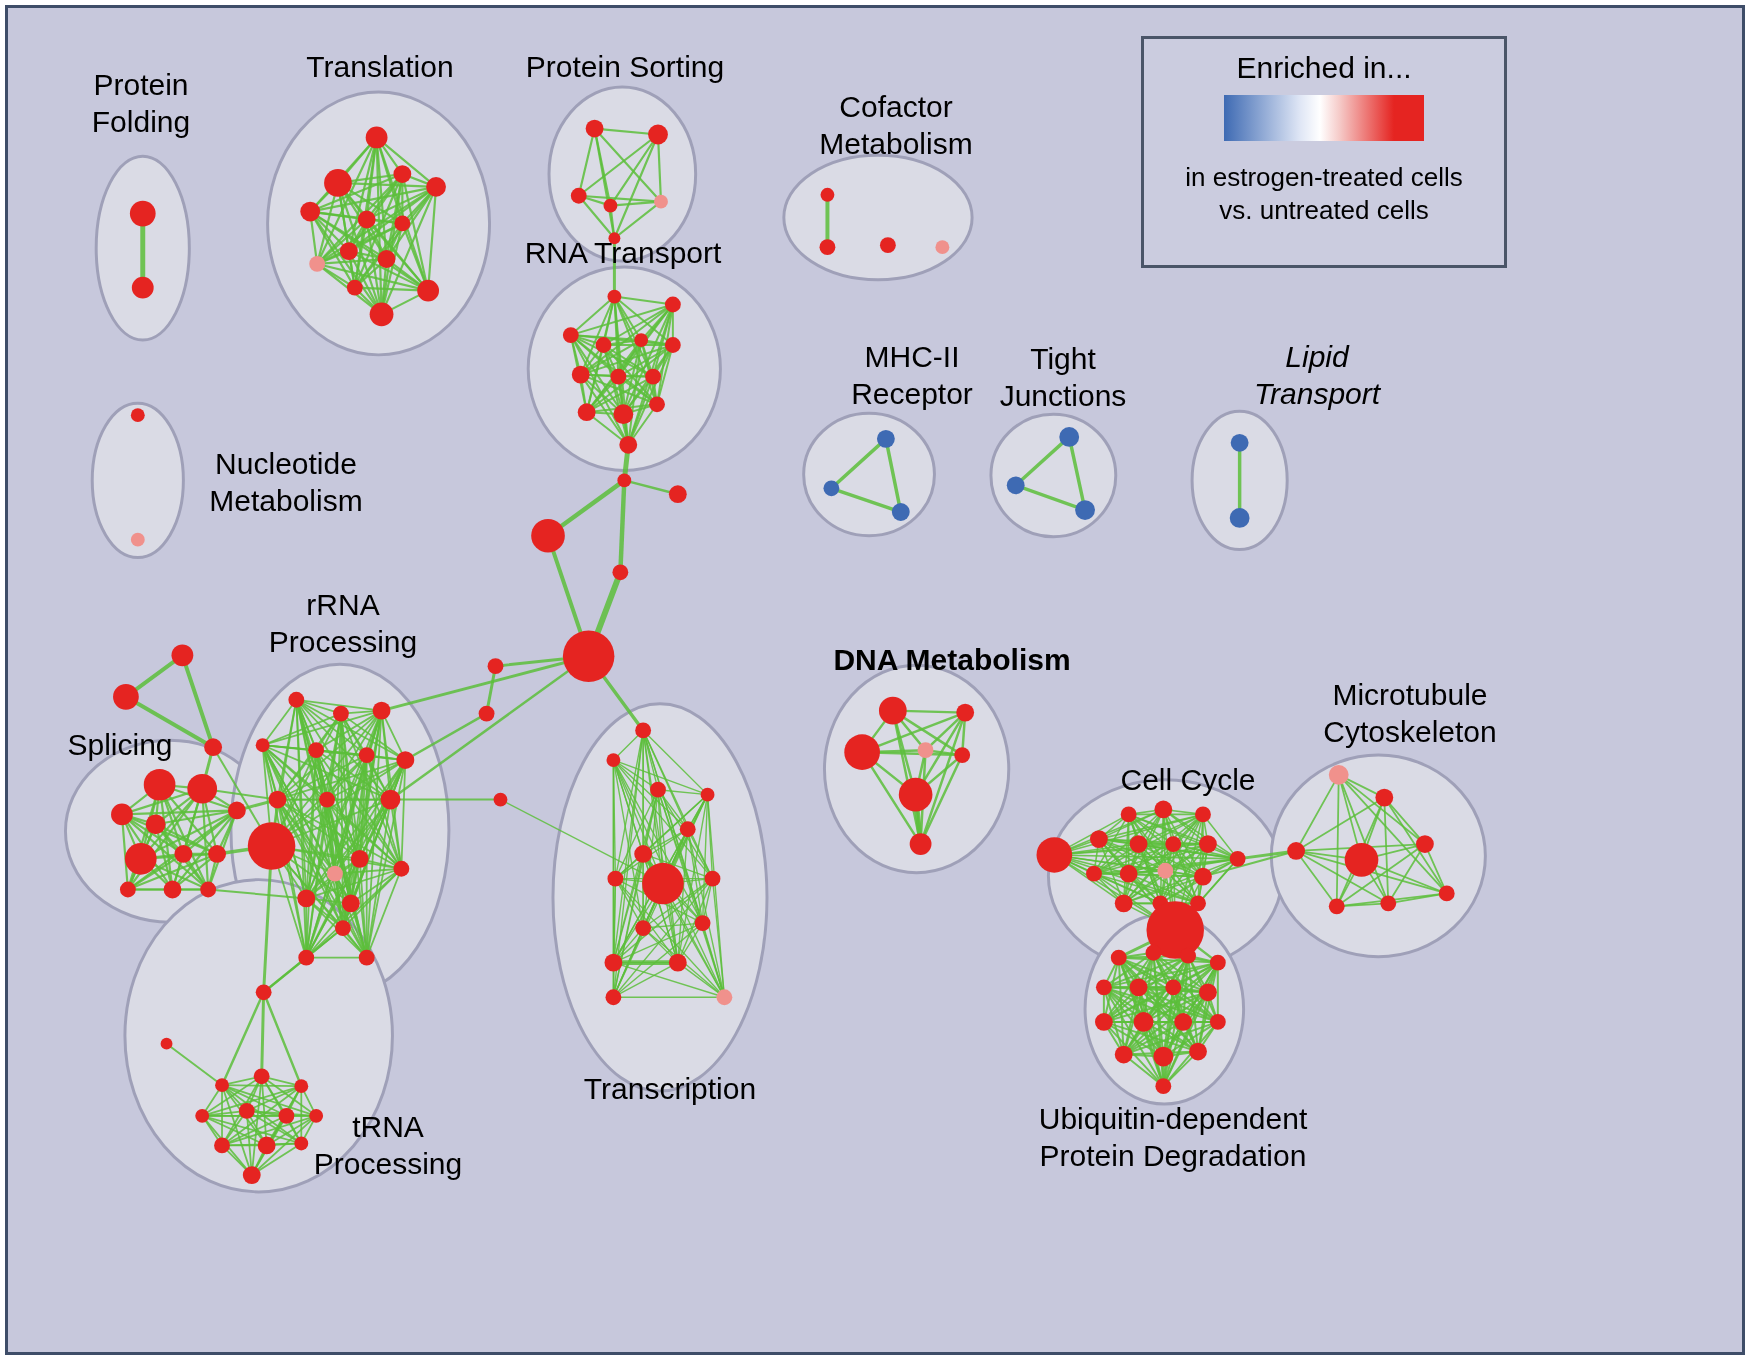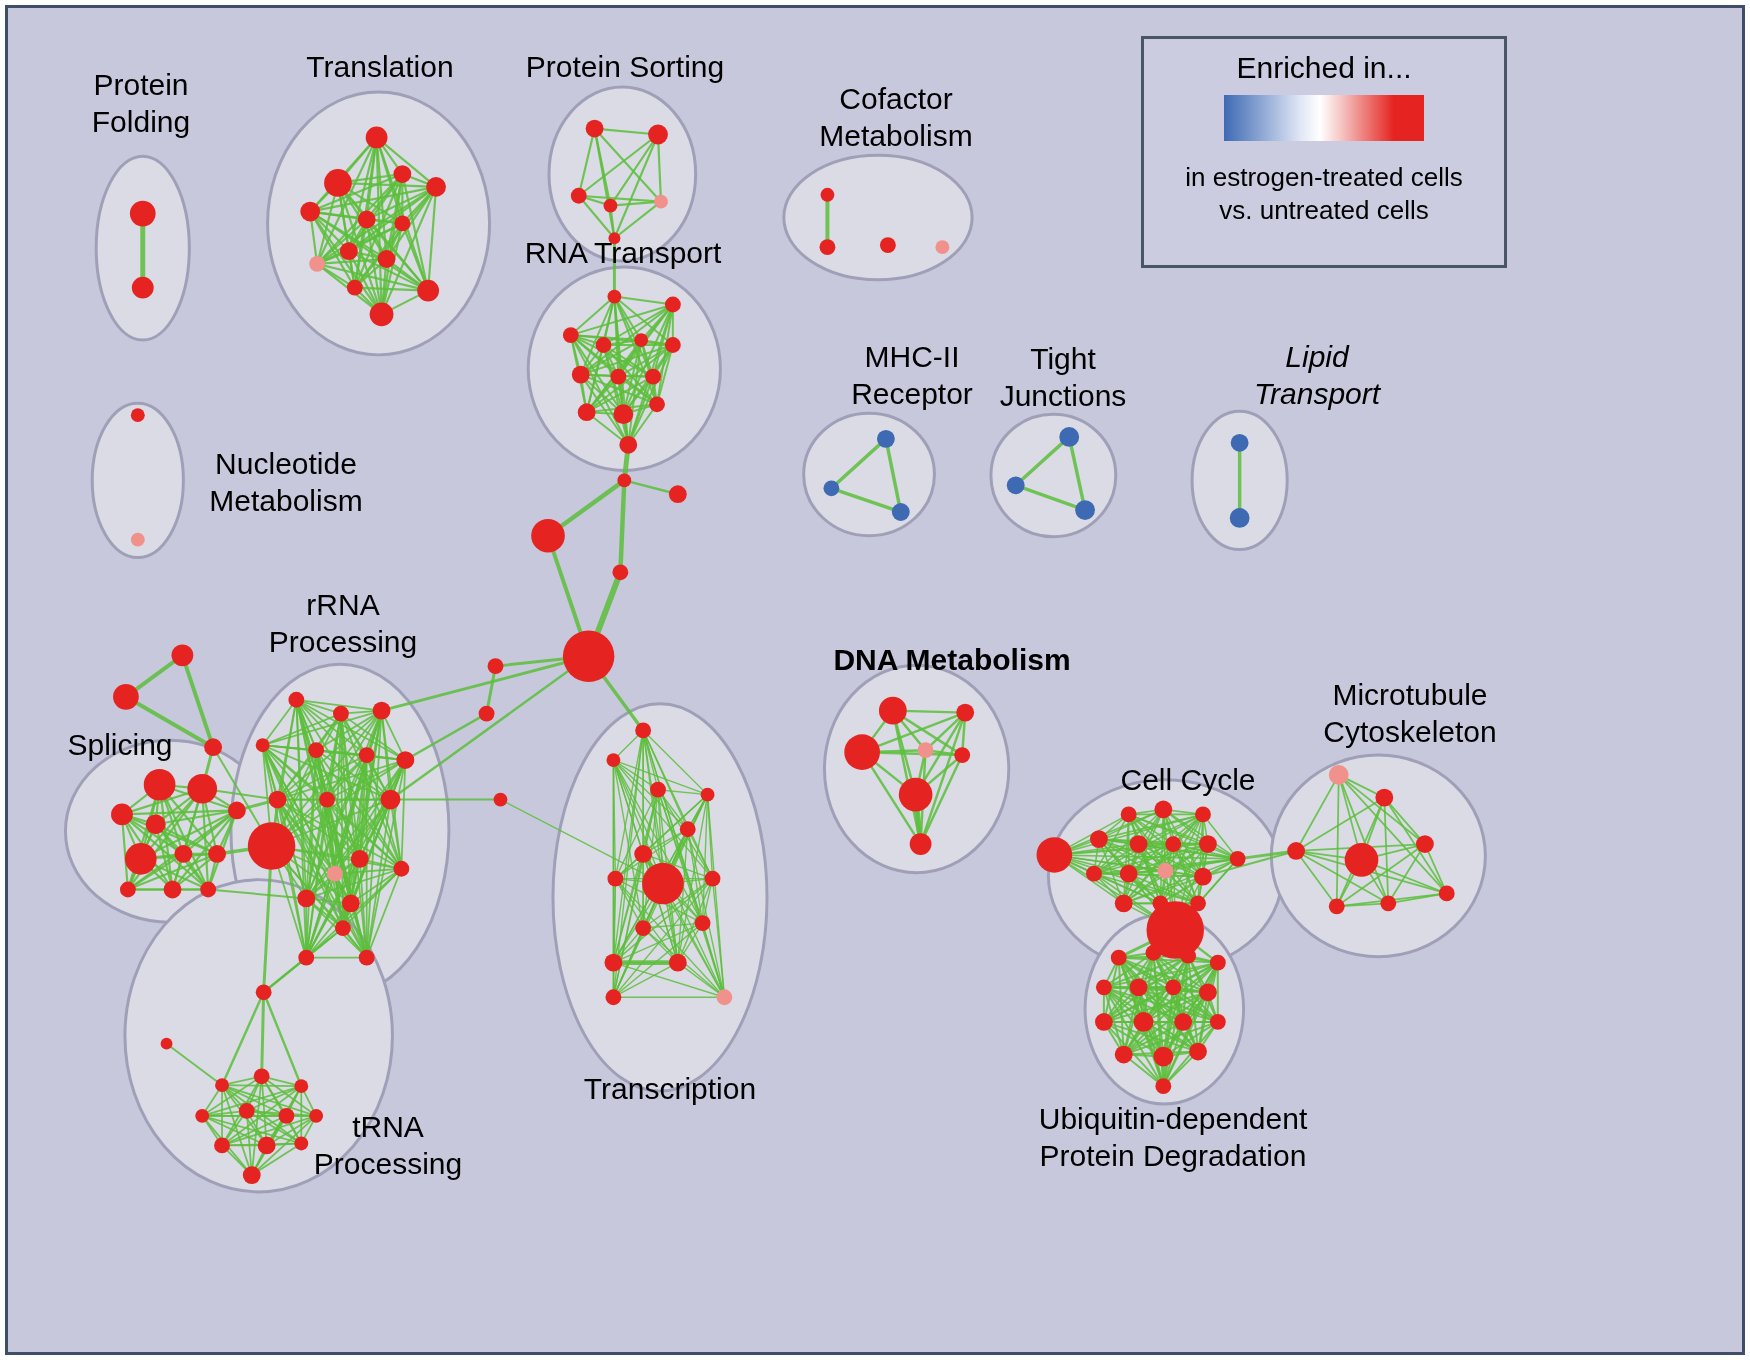--- a/index.html
+++ b/index.html
@@ -1136,21 +1136,21 @@
   <div class="cluster-label" style="left: 133px; top: 58px;">
         <div>Protein</div>
         <div>Folding</div>
       </div>
       <div class="cluster-label" style="left: 372px; top: 40px;">
         <div>Translation</div>
       </div>
       <div class="cluster-label" style="left: 617px; top: 40px;">
         <div>Protein Sorting</div>
       </div>
-      <div class="cluster-label" style="left: 888px; top: 72px; text-align: center;">
+      <div class="cluster-label" style="left: 888px; top: 80px; text-align: center;">
         <div>Cofactor</div>
         <div>Metabolism</div>
       </div>
       <div class="cluster-label" style="left: 615px; top: 226px;">
         <div>RNA Transport</div>
       </div>
       <div class="cluster-label" style="left: 278px; top: 437px;">
         <div>Nucleotide</div>
         <div>Metabolism</div>
       </div>

